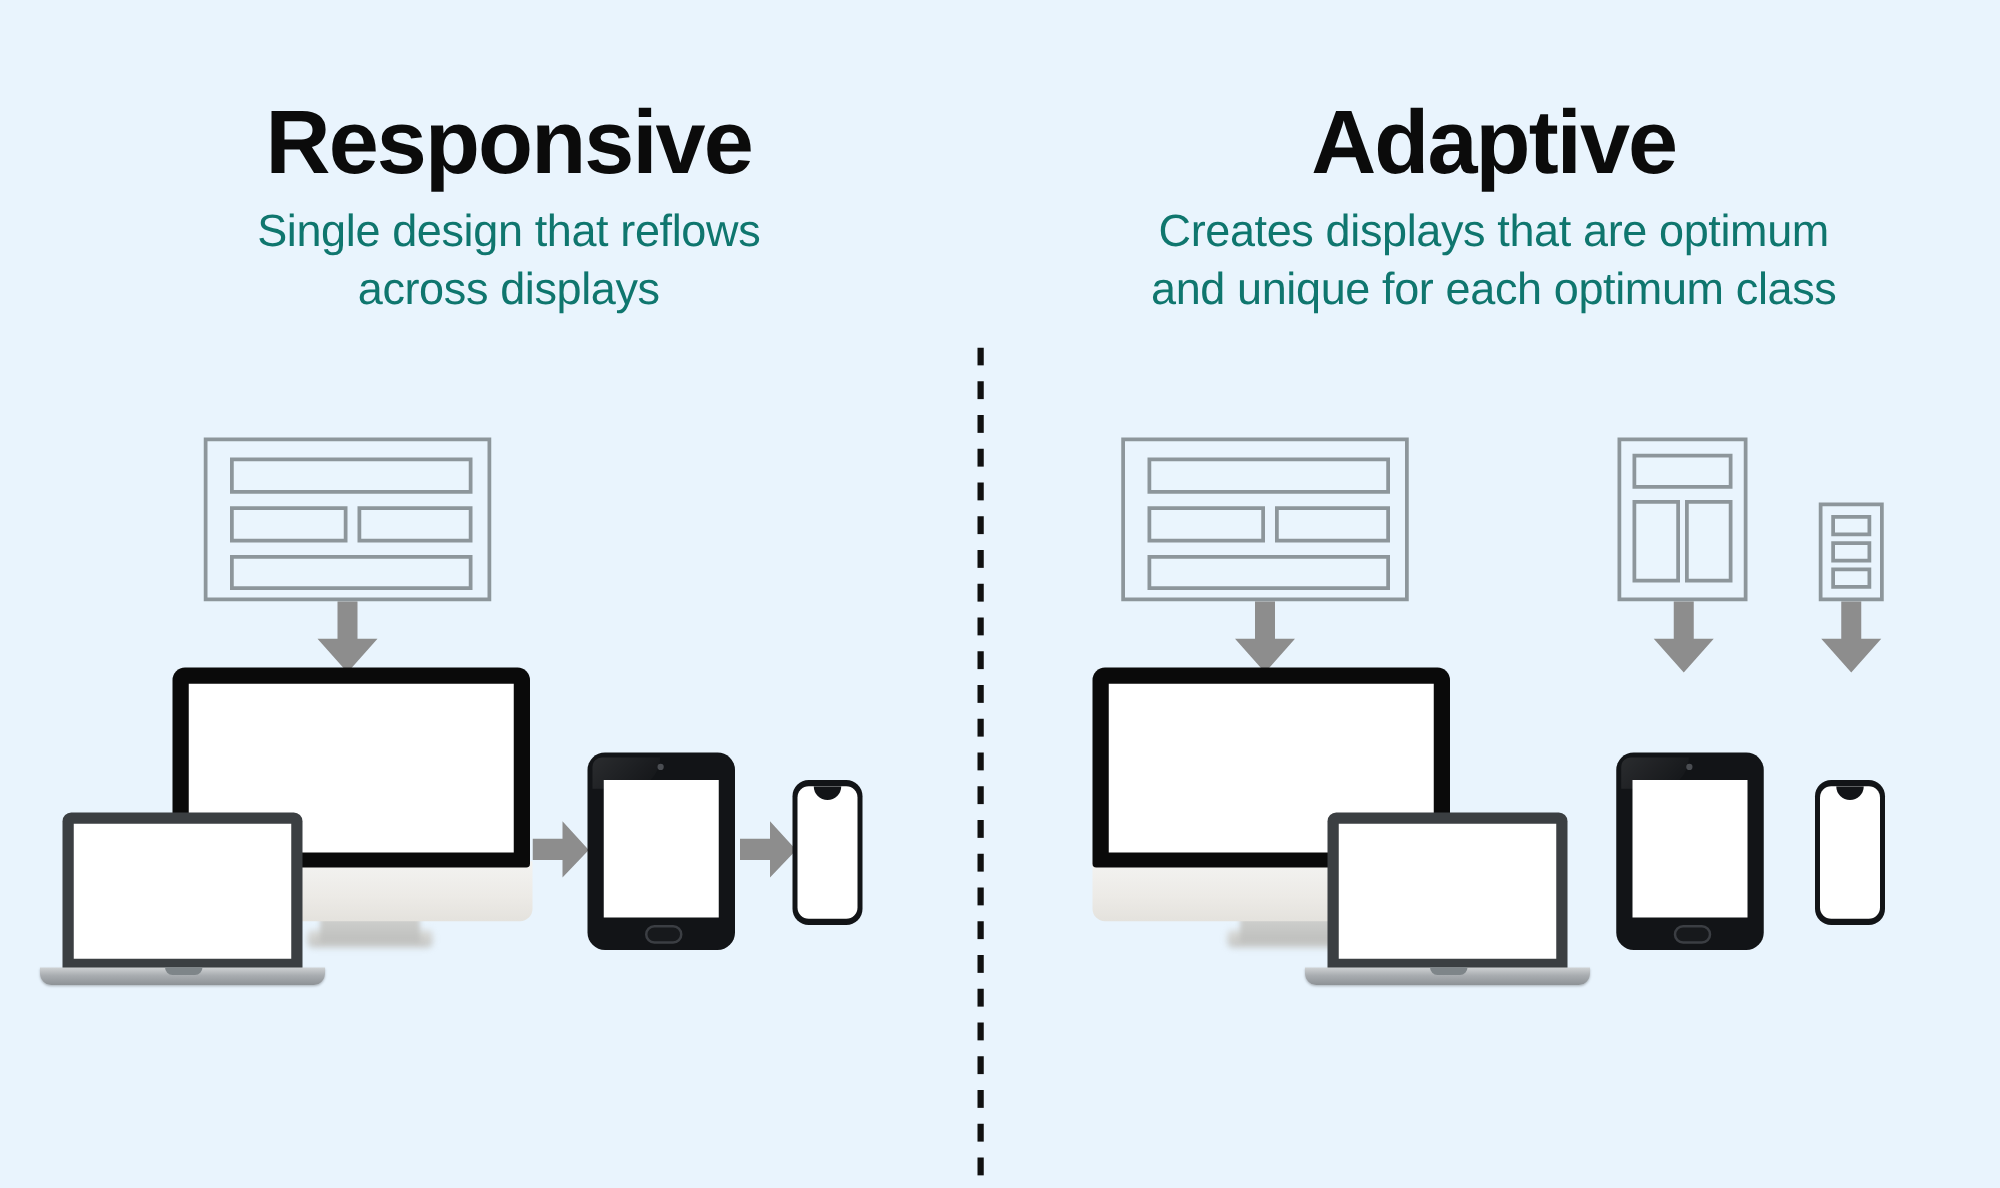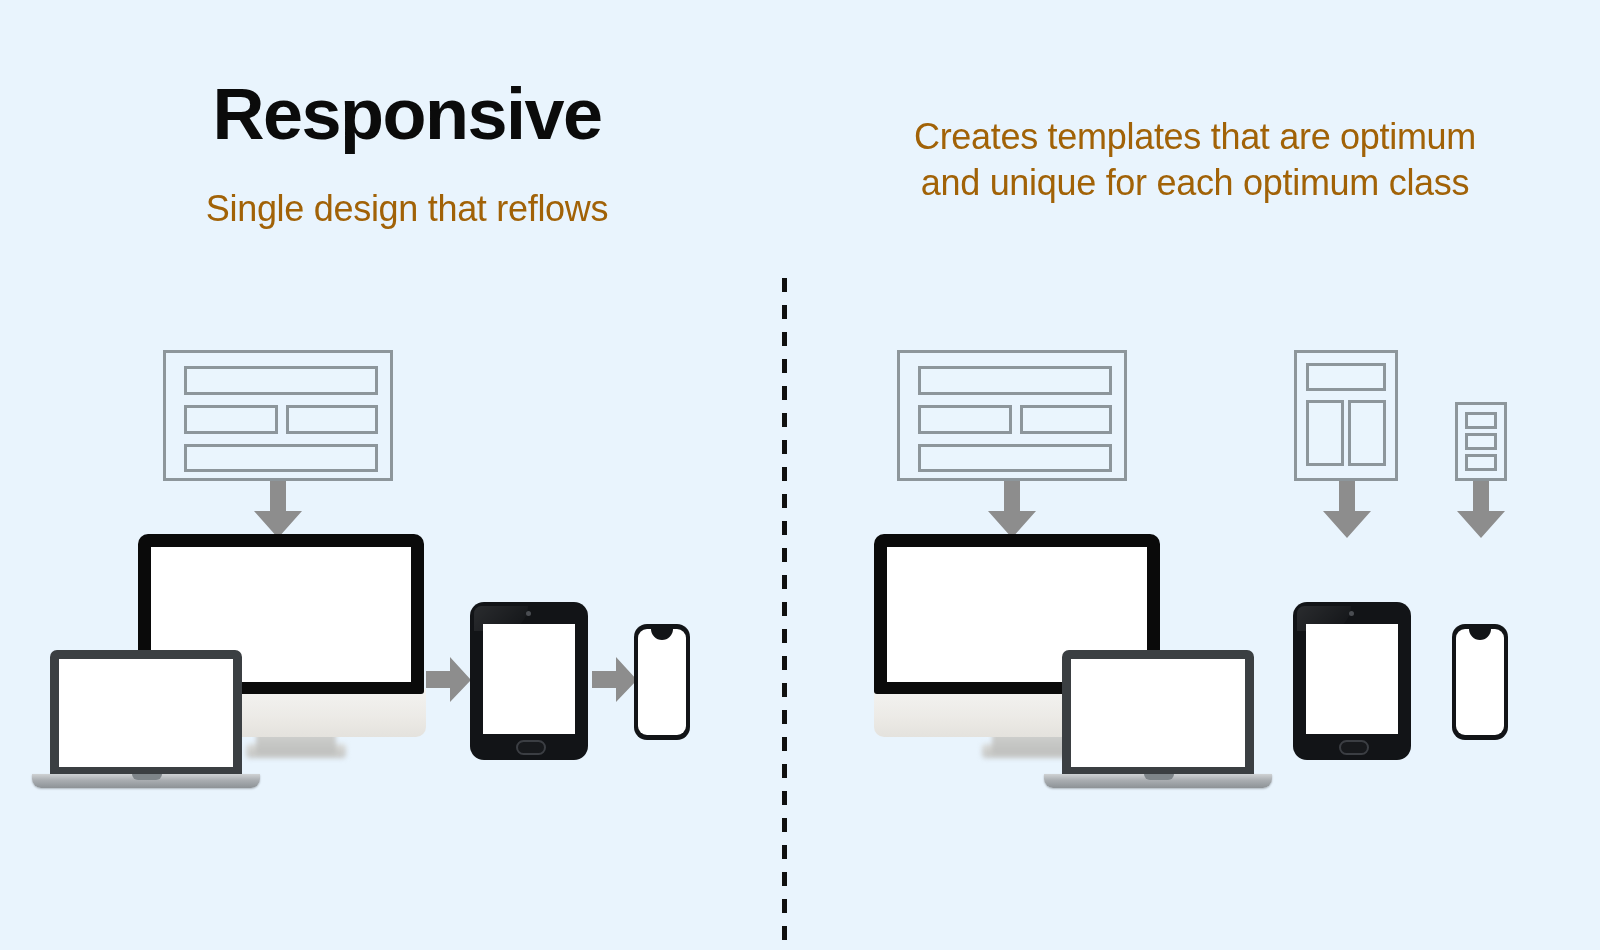--- a/index.html
+++ b/index.html
@@ -29,23 +29,23 @@
     font-size: 72px;
     font-weight: 700;
     color: #0b0b0b;
     letter-spacing: -1.5px;
     line-height: 1.0;
     white-space: nowrap;
   }
   .panel-sub {
     font-size: 36px;
     font-weight: 400;
-    color: #a16207;
+    color: #0f766e;
     line-height: 1.28;
-    margin-top: 36px;
+    margin-top: 12px;
     letter-spacing: -0.3px;
   }
 
   
   .divider {
     position: absolute;
     left: 782px;
     top: 278px;
     width: 5px;
     height: 672px;
@@ -196,20 +196,21 @@
 </style>
 </head>
 <body>
 
 <div class="canvas">
 
   <div class="panel-head" style="left:16px; top:78px; width:782px;">
     <div class="panel-title">Responsive</div>
     <div class="panel-sub">
       <div>Single design that reflows</div>
+      <div>across displays</div>
     </div>
   </div>
 
   <div class="wf" style="left:163px; top:350px; width:230px; height:131px;">
     <div class="wf-box" style="left:18px; top:13px; width:194px; height:29px;"></div>
     <div class="wf-box" style="left:18px; top:52px; width:94px; height:29px;"></div>
     <div class="wf-box" style="left:120px; top:52px; width:92px; height:29px;"></div>
     <div class="wf-box" style="left:18px; top:91px; width:194px; height:28px;"></div>
   </div>
 
@@ -252,22 +253,23 @@
   <div class="phone" style="left:634px; top:624px; width:56px; height:116px;">
     <div class="ph-body"></div>
     <div class="ph-screen" style="left:4px; top:5px; width:48px; height:106px;">
       <div class="ph-notch" style="left:13px; top:0;"></div>
     </div>
   </div>
 
   <div class="divider"></div>
 
   <div class="panel-head" style="left:790px; top:78px; width:810px;">
+    <div class="panel-title">Adaptive</div>
     <div class="panel-sub">
-      <div>Creates templates that are optimum</div>
+      <div>Creates displays that are optimum</div>
       <div>and unique for each optimum class</div>
     </div>
   </div>
 
   <div class="wf" style="left:897px; top:350px; width:230px; height:131px;">
     <div class="wf-box" style="left:18px; top:13px; width:194px; height:29px;"></div>
     <div class="wf-box" style="left:18px; top:52px; width:94px; height:29px;"></div>
     <div class="wf-box" style="left:120px; top:52px; width:92px; height:29px;"></div>
     <div class="wf-box" style="left:18px; top:91px; width:194px; height:28px;"></div>
   </div>

